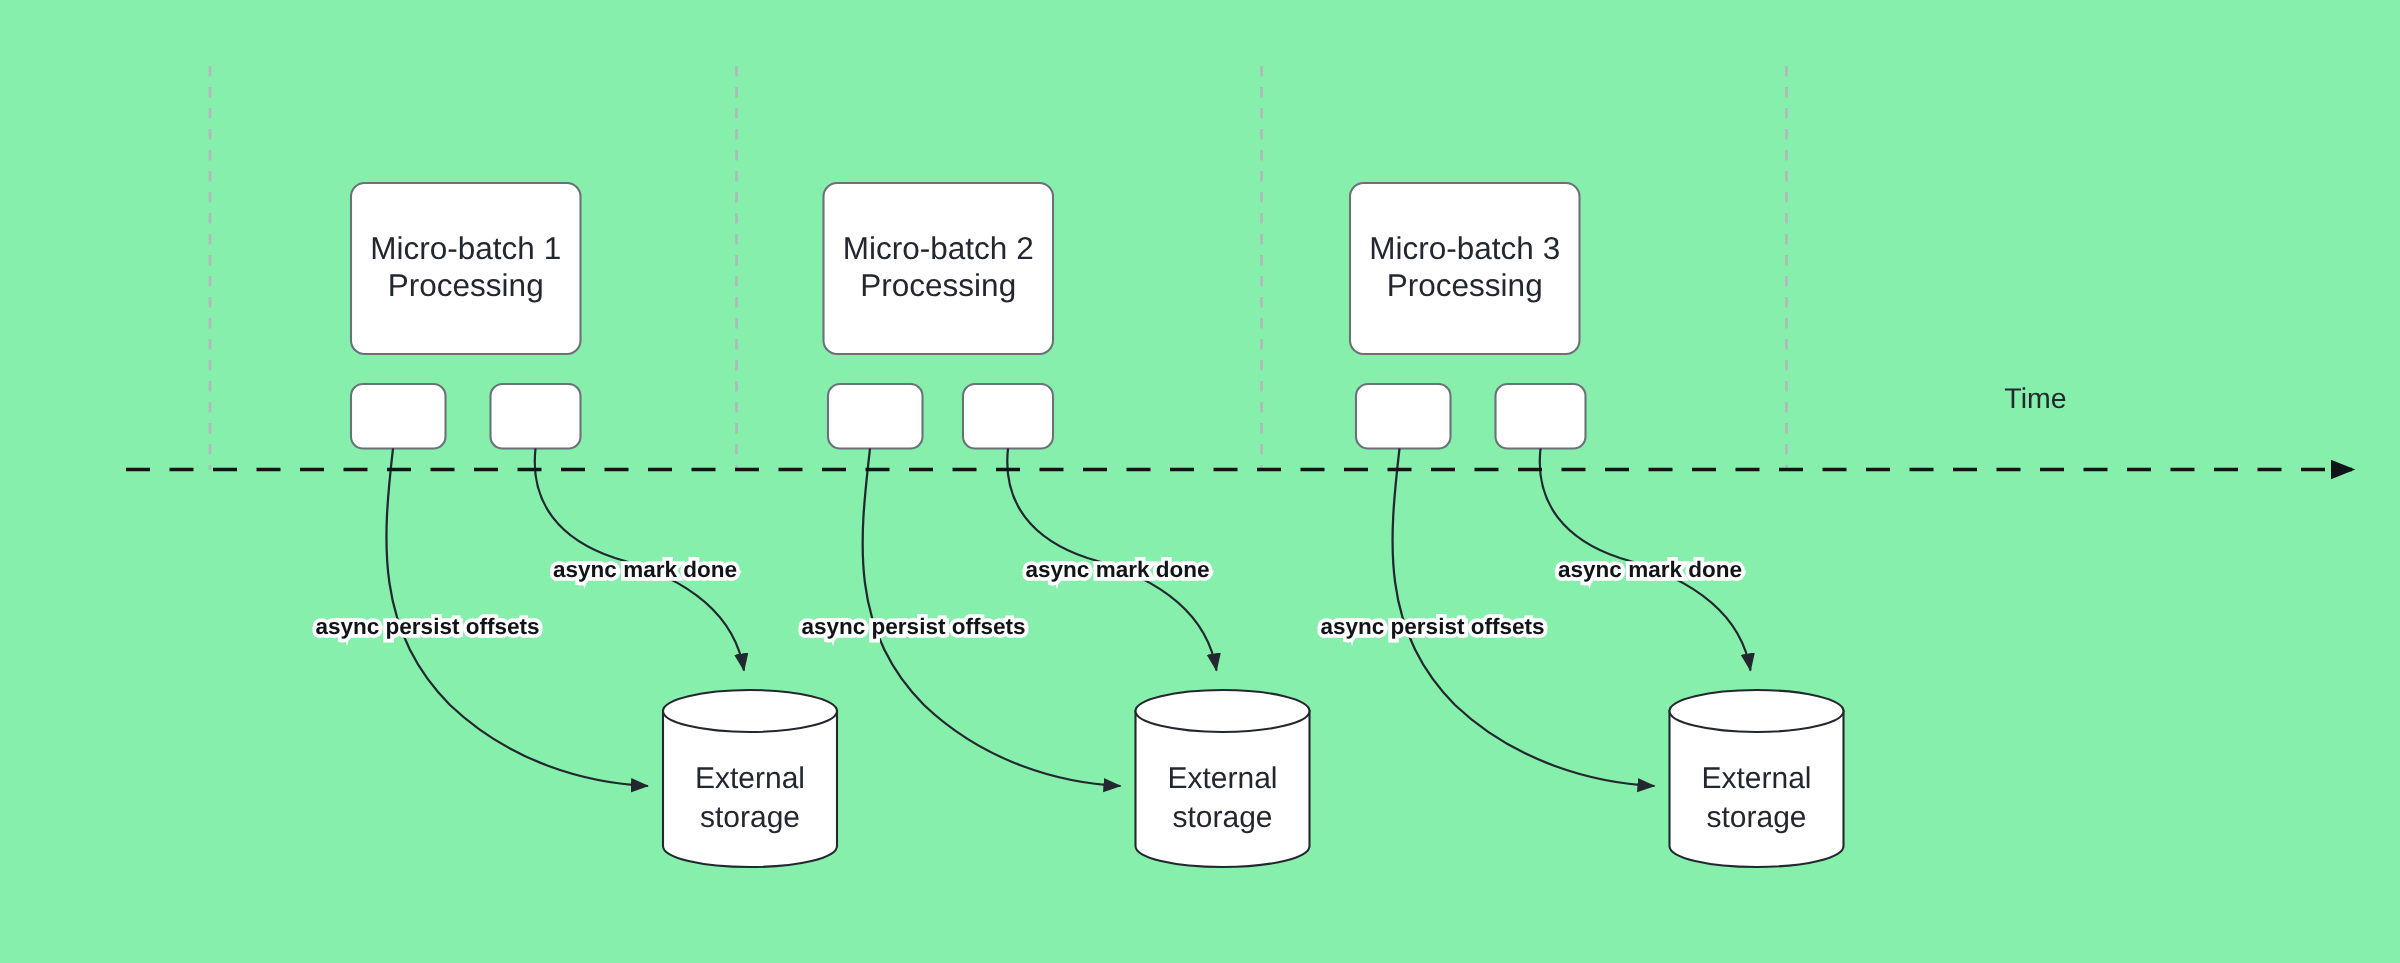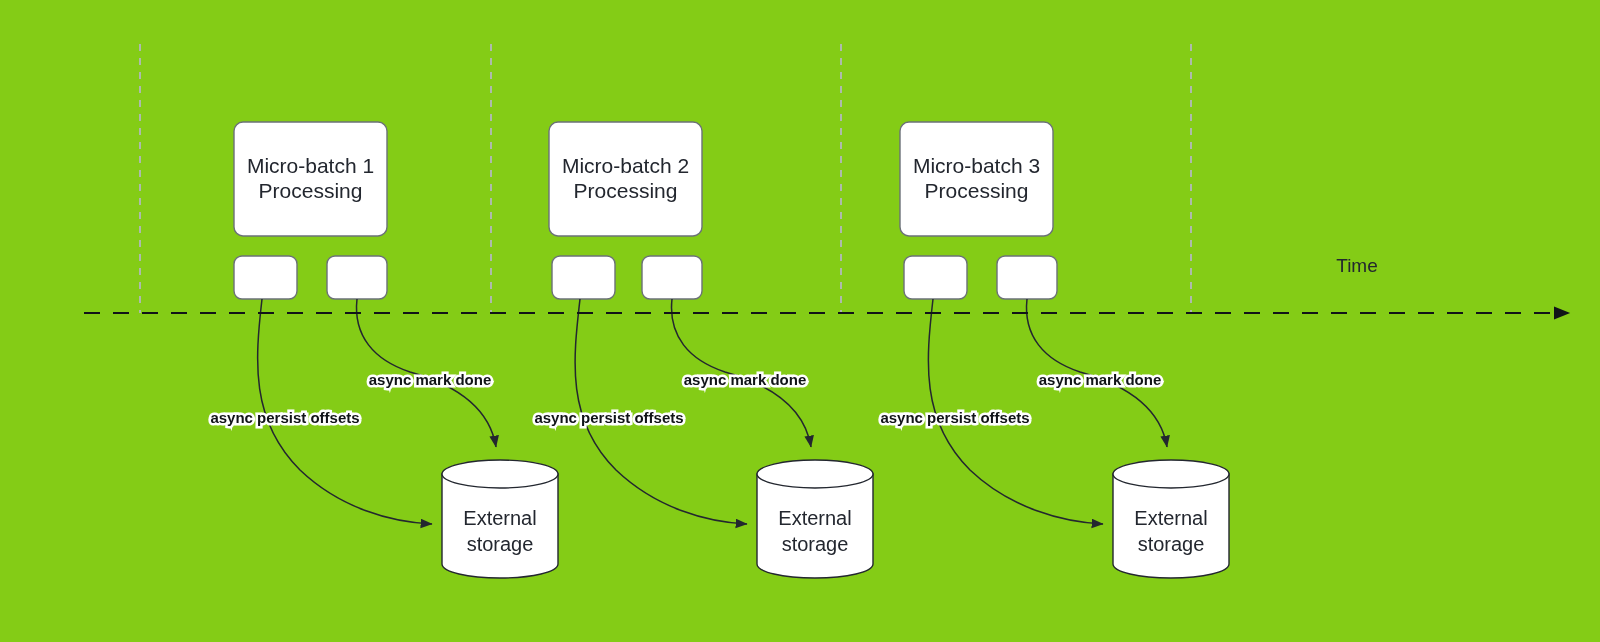--- a/index.html
+++ b/index.html
@@ -12,21 +12,21 @@
     width: 1600px;
     height: 642px;
     overflow: hidden;
     font-family: "Liberation Sans", sans-serif;
     color: #23272f;
   }
   #diagram-root {
     position: relative;
     width: 1600px;
     height: 642px;
-    background: #84cc16;
+    background: #86efac;
   }
   svg.canvas {
     position: absolute;
     left: 0;
     top: 0;
     width: 1600px;
     height: 642px;
     display: block;
   }
   

